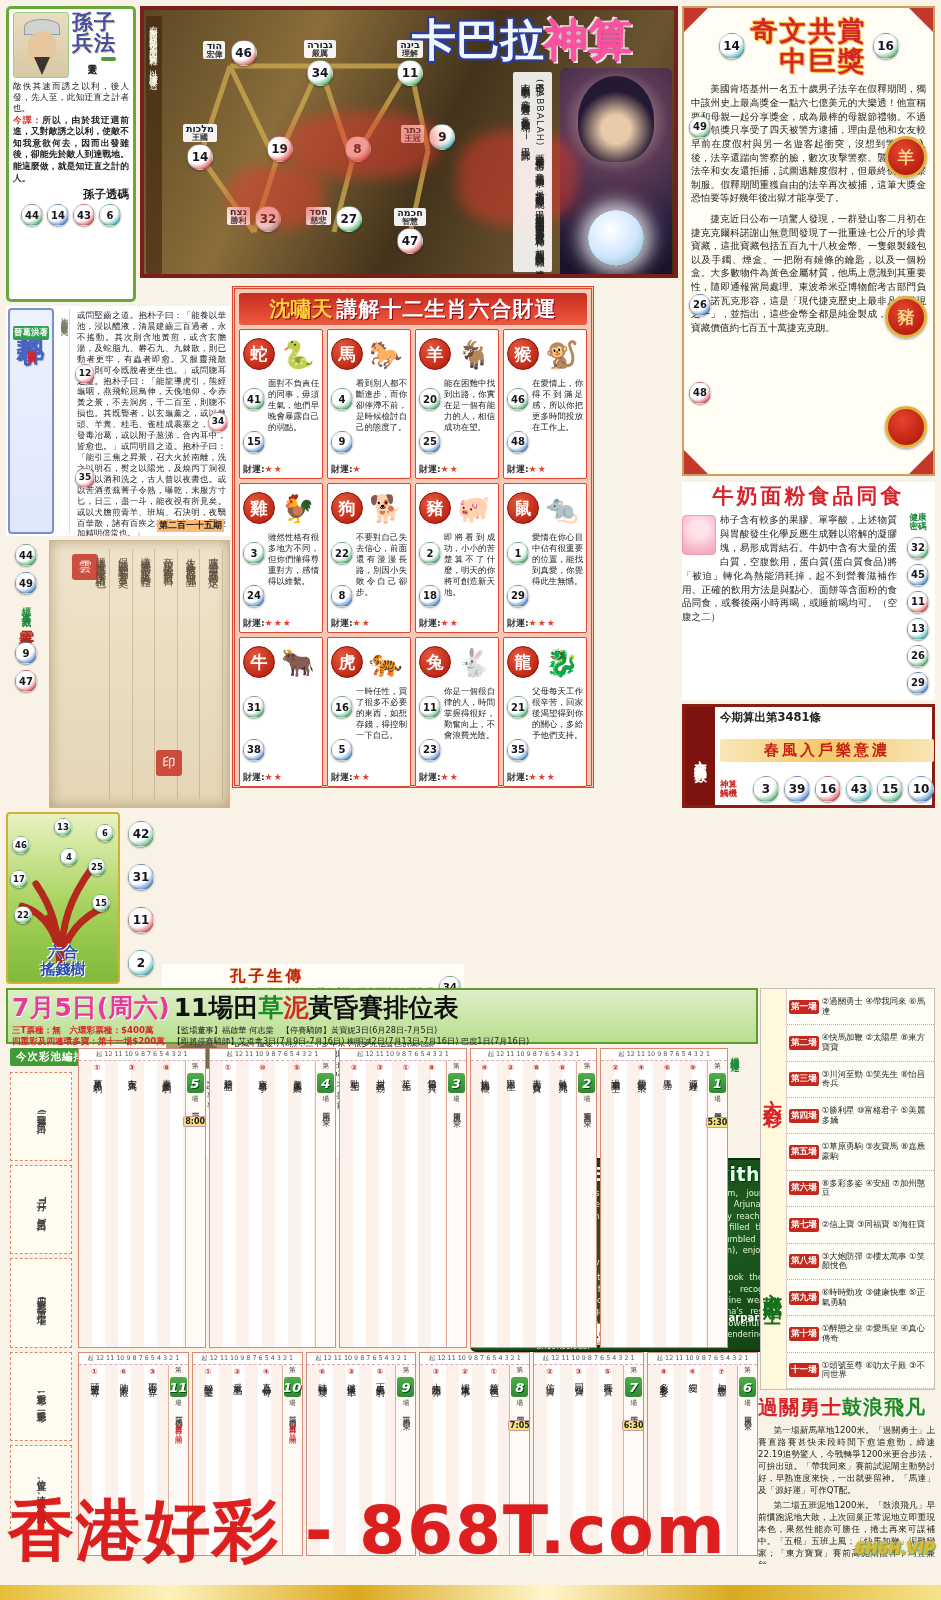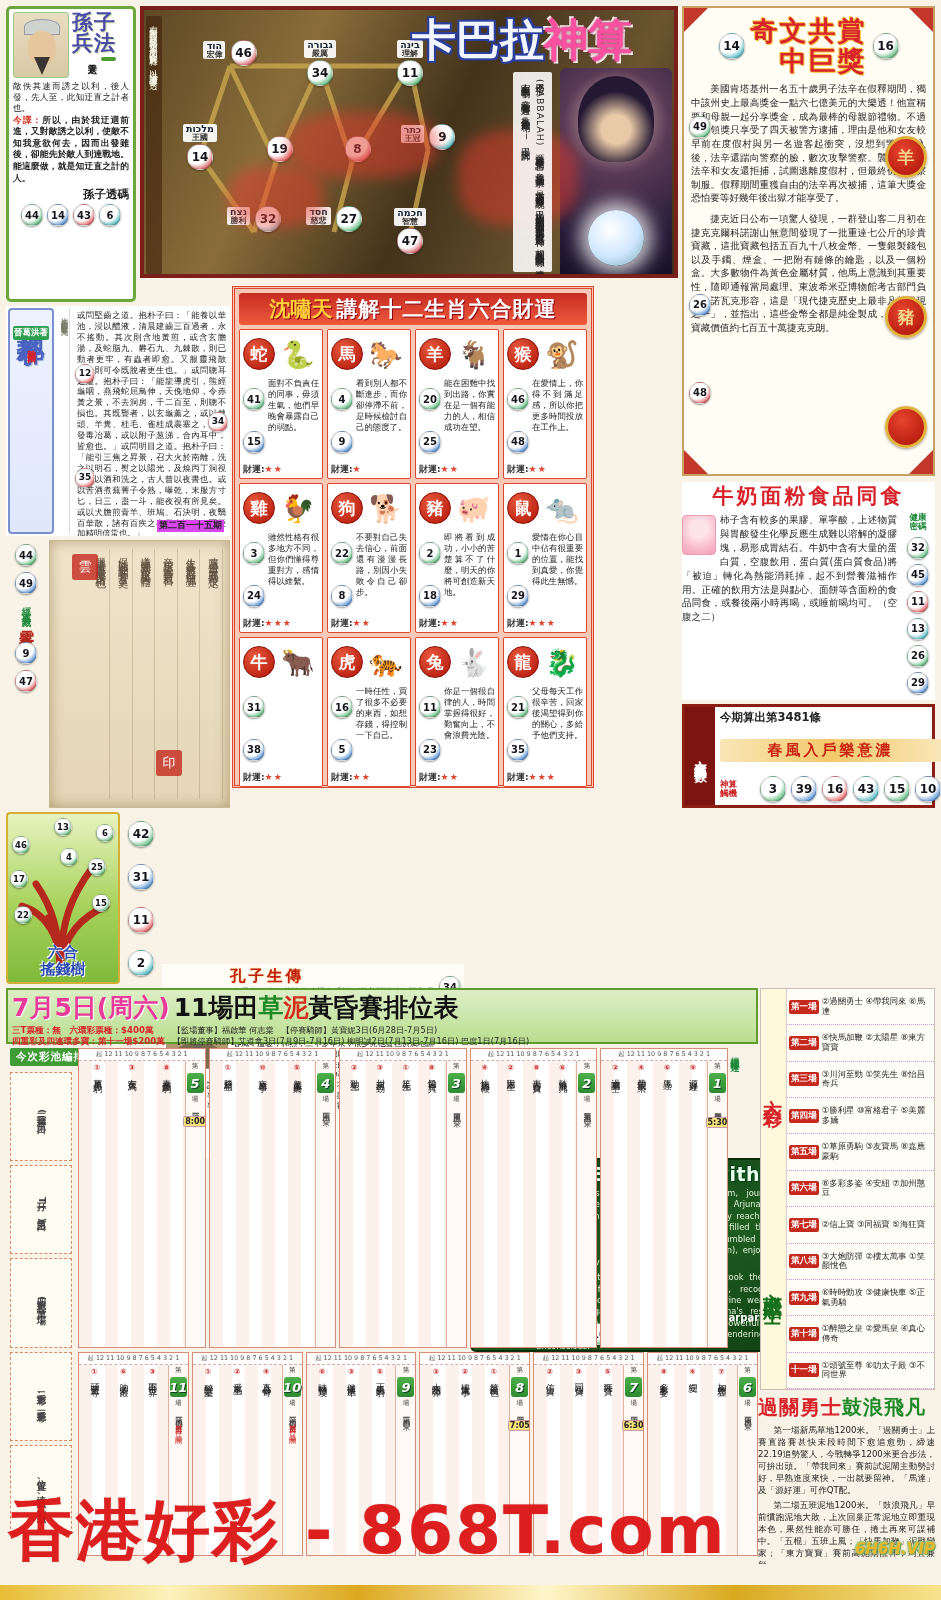--- a/index.html
+++ b/index.html
@@ -92,21 +92,21 @@
 
 #baopu{left:6px;top:306px;width:224px;height:230px;background:#fff;display:flex;gap:3px;padding:2px;overflow:hidden}
 .bp-rail{width:46px;flex:none;display:flex;flex-direction:column;align-items:center;border:2px solid #7c8fd0;
   border-radius:4px;background:linear-gradient(#eef2ff,#dfe7fb);padding:2px 0}
 .bp-name{font-size:27px;font-weight:900;color:#4a62c0;letter-spacing:4px;line-height:1;text-shadow:1px 1px 0 #bcd}
 .bp-auth{font-size:8.5px;color:#fff;background:#2e9e4f;border-radius:2px;padding:1px;margin-top:2px;font-weight:bold}
 .bp-tag{font-size:9px;color:#d8232a;font-weight:bold;margin-top:2px;letter-spacing:2px}
 .bp-side{width:13px;flex:none;font-size:7.5px;color:#776;letter-spacing:1px;border-right:1px solid #ddd;padding-top:4px}
 .bp-art{position:relative;flex:1;font-size:8.4px;line-height:1.3;text-align:justify;padding:2px 2px 2px 4px}
 .bp-art .ball{position:absolute}
-.bp-issue{position:absolute;right:4px;bottom:2px;font-size:9px;font-weight:bold;background:#d946ef;padding:0 2px}
+.bp-issue{position:absolute;right:4px;bottom:2px;font-size:9px;font-weight:bold;background:#fdba74;padding:0 2px}
 
 #yunji{left:6px;top:540px;width:224px;height:268px;display:flex;gap:3px}
 .yj-rail{width:40px;flex:none;display:flex;flex-direction:column;align-items:center;gap:6px;padding-top:4px}
 .yj-tag{font-size:9.5px;color:#1f8a3c;font-weight:bold;letter-spacing:3px}
 .yj-title{font-size:15px;color:#b5281e;font-weight:900;letter-spacing:3px}
 .yj-sub{font-size:8px;color:#887}
 .yj-ms{flex:1;position:relative;background:linear-gradient(#efe4cb,#e4d6b6);border:1px solid #c9b991;
   box-shadow:inset 0 0 14px rgba(120,90,40,.45);padding:8px 6px;display:flex;flex-direction:row-reverse;gap:7px;overflow:hidden}
 .yj-col{font-size:10.5px;color:#5e5140;letter-spacing:2px;font-family:"DejaVu Serif","Liberation Serif",serif;
   border-right:1px solid rgba(120,100,60,.25);padding-right:3px;line-height:1.1}
@@ -138,21 +138,21 @@
   background:radial-gradient(circle at 50% 34%,#ffe3ea 28%,#f9bfcf 62%,#f2a0b8)}
 .mk-rail{width:34px;flex:none;display:flex;flex-direction:column;align-items:center;gap:5px}
 .mk-rail-label{font-size:8.5px;color:#1f8a3c;font-weight:bold;text-align:center;line-height:1.1}
 #tieban{left:682px;top:704px;width:253px;height:104px;border:3px solid #8b1d12;background:#fff;display:flex}
 .tb-rail{width:30px;flex:none;background:#7e1410;color:#fff;display:flex;align-items:center;justify-content:center}
 .tb-rail span{font-size:12.5px;font-weight:900;letter-spacing:2px}
 .tb-main{flex:1;padding:3px 5px;display:flex;flex-direction:column;justify-content:space-between}
 .tb-issue{font-size:11.5px;font-weight:900}
 .tb-verse{background:linear-gradient(90deg,#f9e6b8,#f3c96a,#f9e6b8);color:#c81f10;font-weight:900;font-size:15px;
   text-align:center;letter-spacing:3px;padding:2px 0;border-radius:2px}
-.tb-balls{display:flex;align-items:center;gap:20px}
+.tb-balls{display:flex;align-items:center;gap:13px}
 .tb-lab{font-size:8.5px;color:#c22;font-weight:bold;width:20px;line-height:1.1}
 
 #tree{left:6px;top:812px;width:114px;height:172px;border:2px solid #d4af37;border-radius:4px;position:relative;
   background:linear-gradient(#e7f3c0,#a7d25c 55%,#7fba3a);overflow:hidden}
 .tr-num{position:absolute;z-index:3}
 .tr-title{position:absolute;left:0;right:0;bottom:4px;text-align:center;z-index:3;font-weight:900;color:#2b4bb0;
   font-size:15px;line-height:1.15;text-shadow:1px 1px 0 #fff,-1px -1px 0 #fff}
 #treerail{left:124px;top:812px;width:34px;height:172px;display:flex;flex-direction:column;justify-content:space-around;align-items:center}
 
 #conf{left:162px;top:792px;width:302px;height:194px;background:#fffdf6;position:relative;padding:2px 30px 2px 4px;overflow:hidden}

